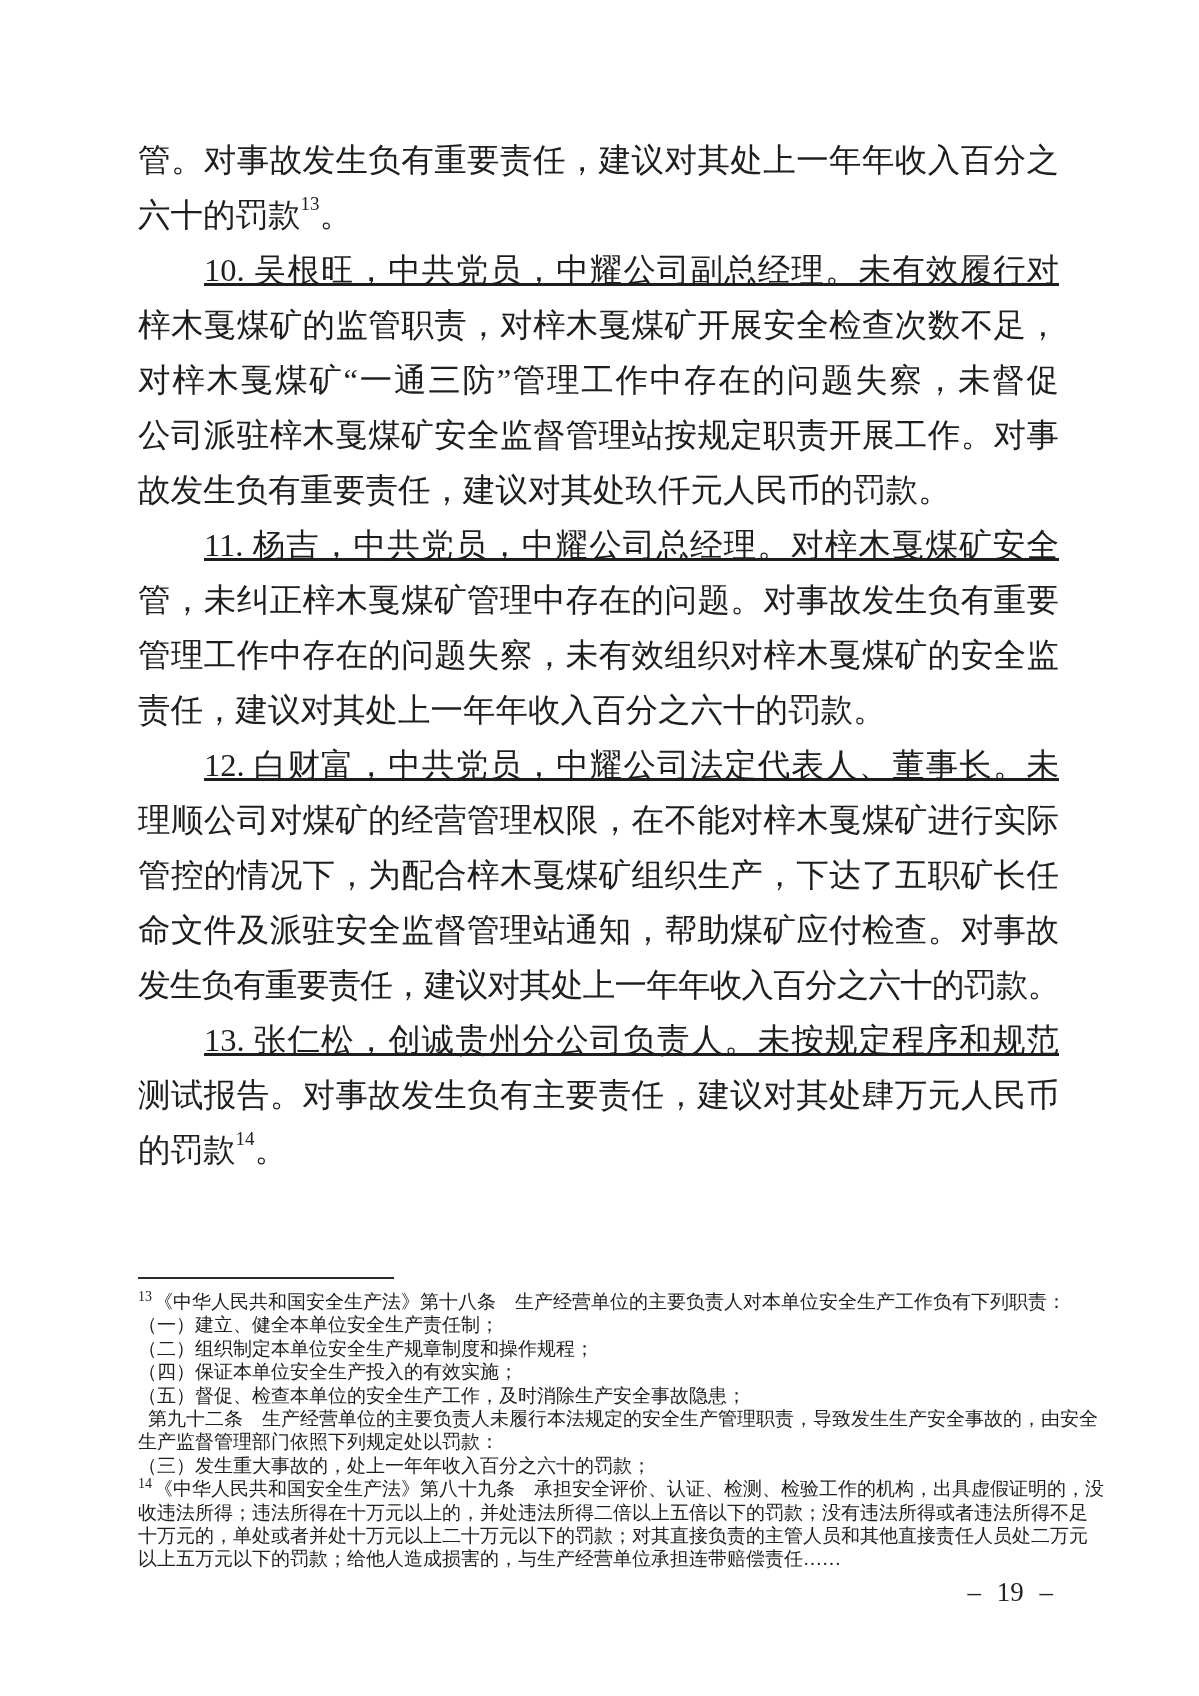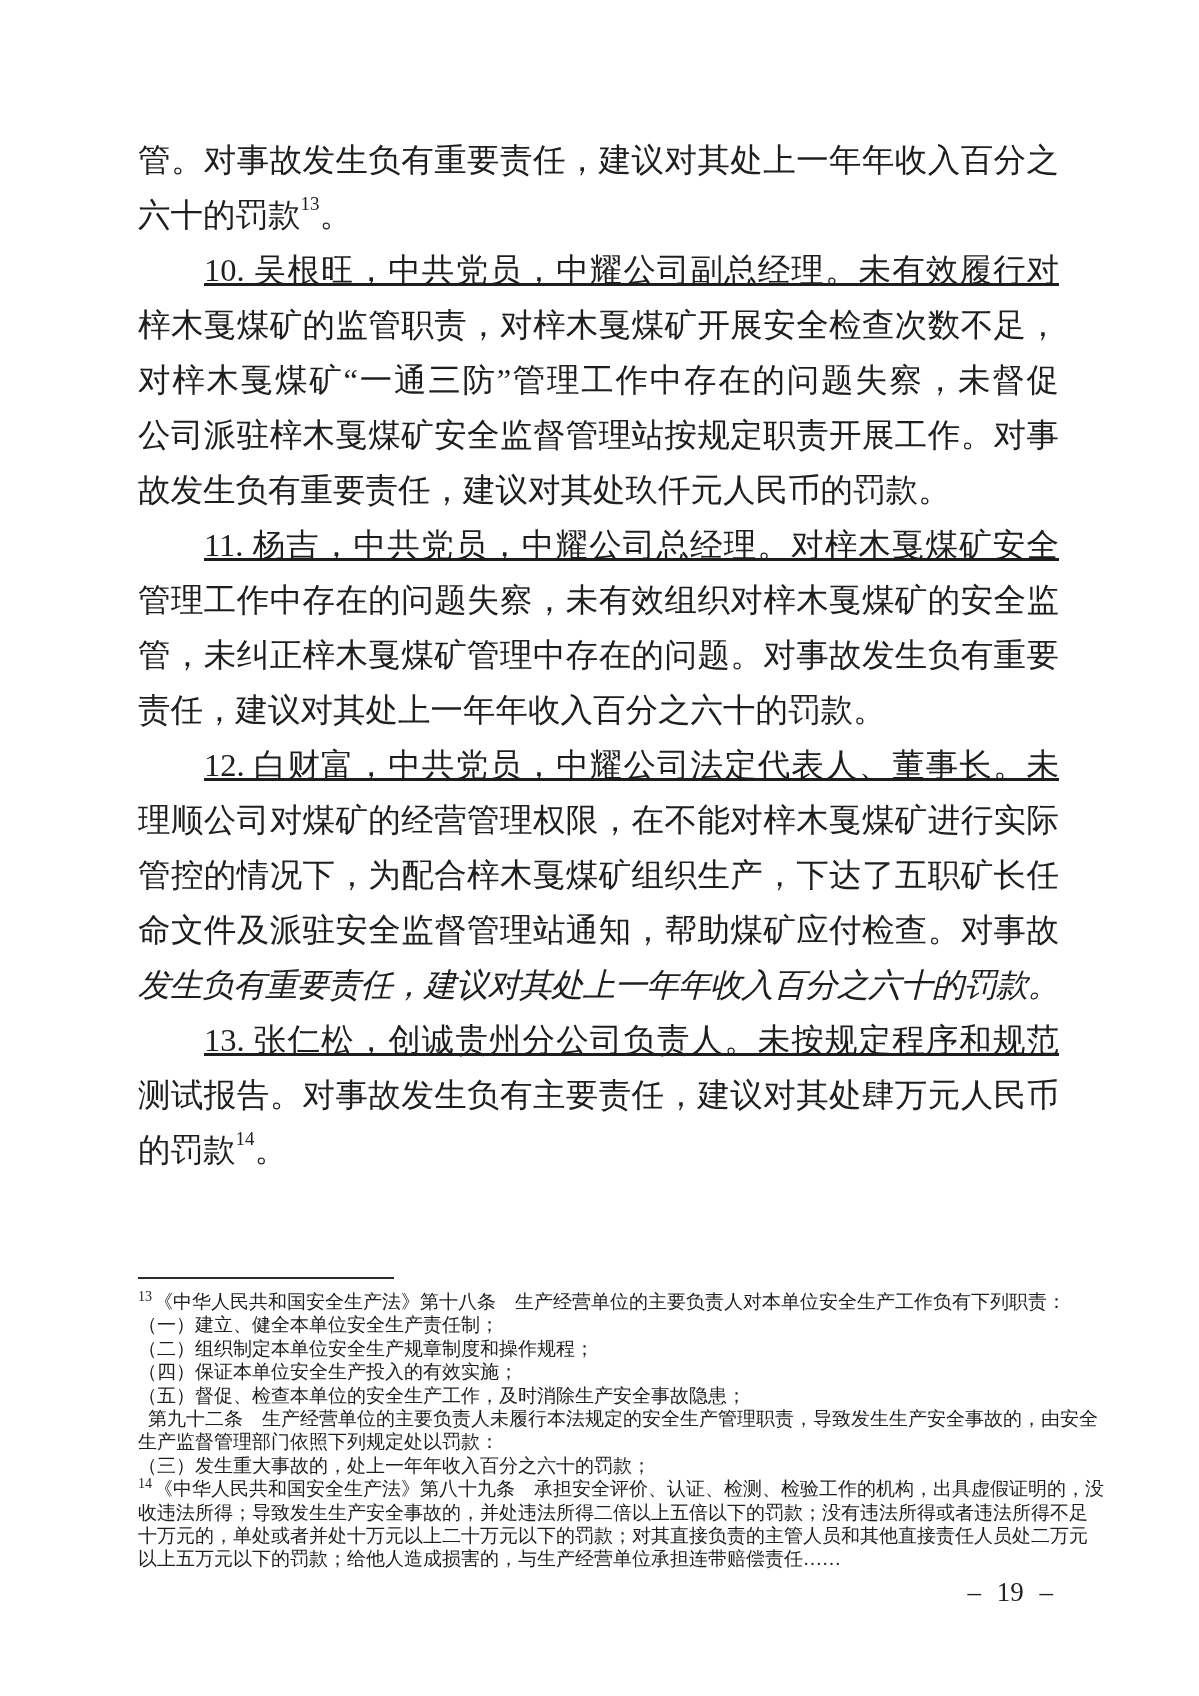--- a/index.html
+++ b/index.html
@@ -17,21 +17,21 @@
     position: absolute;
     left: 138px;
     top: 133px;
     width: 921px;
     font-size: 32.5px;
     line-height: 55px;
   }
   .line { white-space: nowrap; }
   .line.j { text-align: justify; text-align-last: justify; white-space: normal; }
   .line.ind { text-indent: 66px; text-decoration: underline; }
-  .line.t { letter-spacing: -0.9px; font-style: italic; }
+  .line.t { letter-spacing: -0.9px; }
   sup.fnref {
     font-size: 19px;
     line-height: 0;
     vertical-align: 16px;
     letter-spacing: 0;
   }
   .footnotes {
     position: absolute;
     left: 138px;
     top: 1277px;
@@ -73,22 +73,22 @@
     <div class="line j">管。对事故发生负有重要责任，建议对其处上一年年收入百分之</div>
     <div class="line"><span>六十的罚款</span><sup class="fnref">13</sup><span>。</span></div>
 
     <div class="line j ind">10. 吴根旺，中共党员，中耀公司副总经理。未有效履行对</div>
     <div class="line j">梓木戛煤矿的监管职责，对梓木戛煤矿开展安全检查次数不足，</div>
     <div class="line j">对梓木戛煤矿“一通三防”管理工作中存在的问题失察，未督促</div>
     <div class="line j">公司派驻梓木戛煤矿安全监督管理站按规定职责开展工作。对事</div>
     <div class="line">故发生负有重要责任，建议对其处玖仟元人民币的罚款。</div>
 
     <div class="line j ind">11. 杨吉，中共党员，中耀公司总经理。对梓木戛煤矿安全</div>
+    <div class="line j">管，未纠正梓木戛煤矿管理中存在的问题。对事故发生负有重要</div>
     <div class="line j">管理工作中存在的问题失察，未有效组织对梓木戛煤矿的安全监</div>
-    <div class="line j">管，未纠正梓木戛煤矿管理中存在的问题。对事故发生负有重要</div>
     <div class="line">责任，建议对其处上一年年收入百分之六十的罚款。</div>
 
     <div class="line j ind">12. 白财富，中共党员，中耀公司法定代表人、董事长。未</div>
     <div class="line j">理顺公司对煤矿的经营管理权限，在不能对梓木戛煤矿进行实际</div>
     <div class="line j">管控的情况下，为配合梓木戛煤矿组织生产，下达了五职矿长任</div>
     <div class="line j">命文件及派驻安全监督管理站通知，帮助煤矿应付检查。对事故</div>
     <div class="line j t">发生负有重要责任，建议对其处上一年年收入百分之六十的罚款。</div>
 
     <div class="line j ind">13. 张仁松，创诚贵州分公司负责人。未按规定程序和规范</div>
     <div class="line j">测试报告。对事故发生负有主要责任，建议对其处肆万元人民币</div>
@@ -101,20 +101,20 @@
     <div class="fn-line"><sup class="fnmark">13</sup><span>《中华人民共和国安全生产法》第十八条　生产经营单位的主要负责人对本单位安全生产工作负有下列职责：</span></div>
     <div class="fn-line">（一）建立、健全本单位安全生产责任制；</div>
     <div class="fn-line">（二）组织制定本单位安全生产规章制度和操作规程；</div>
     <div class="fn-line">（四）保证本单位安全生产投入的有效实施；</div>
     <div class="fn-line">（五）督促、检查本单位的安全生产工作，及时消除生产安全事故隐患；</div>
     <div class="fn-line fi">第九十二条　生产经营单位的主要负责人未履行本法规定的安全生产管理职责，导致发生生产安全事故的，由安全</div>
     <div class="fn-line">生产监督管理部门依照下列规定处以罚款：</div>
     <div class="fn-line">（三）发生重大事故的，处上一年年收入百分之六十的罚款；</div>
 
     <div class="fn-line"><sup class="fnmark">14</sup><span>《中华人民共和国安全生产法》第八十九条　承担安全评价、认证、检测、检验工作的机构，出具虚假证明的，没</span></div>
-    <div class="fn-line">收违法所得；导致发生生产安全事故的，并处违法所得二倍以上五倍以下的罚款；没有违法所得或者违法所得不足</div>
+    <div class="fn-line">收违法所得；违法所得在十万元以上的，并处违法所得二倍以上五倍以下的罚款；没有违法所得或者违法所得不足</div>
     <div class="fn-line">十万元的，单处或者并处十万元以上二十万元以下的罚款；对其直接负责的主管人员和其他直接责任人员处二万元</div>
     <div class="fn-line">以上五万元以下的罚款；给他人造成损害的，与生产经营单位承担连带赔偿责任……</div>
   </div>
 
   <div class="page-number">– 19 –</div>
 
 </div>
 
 </body></html>

